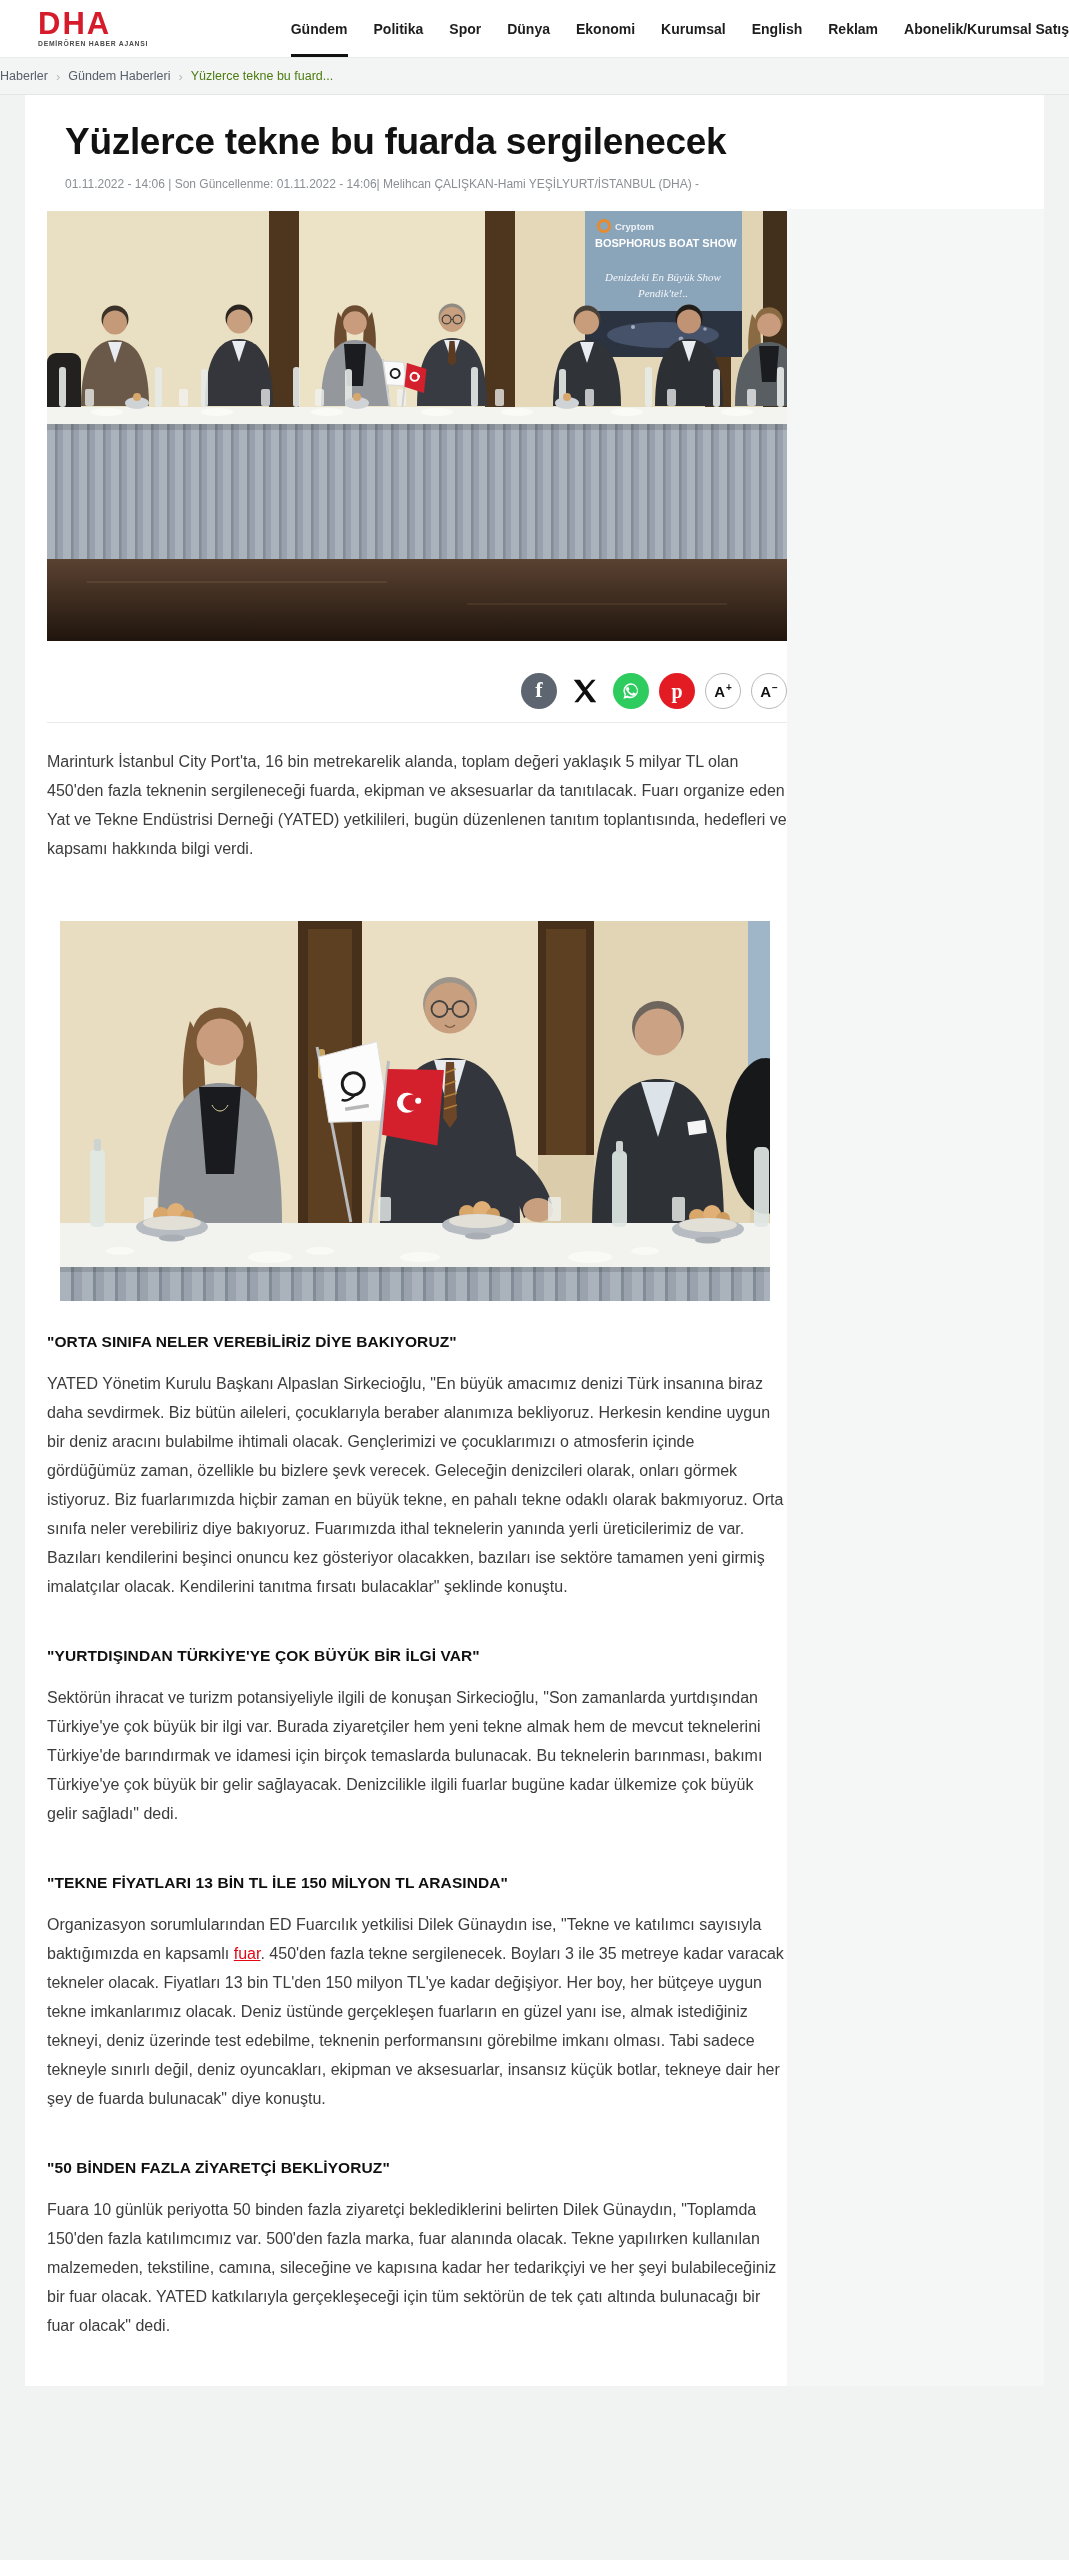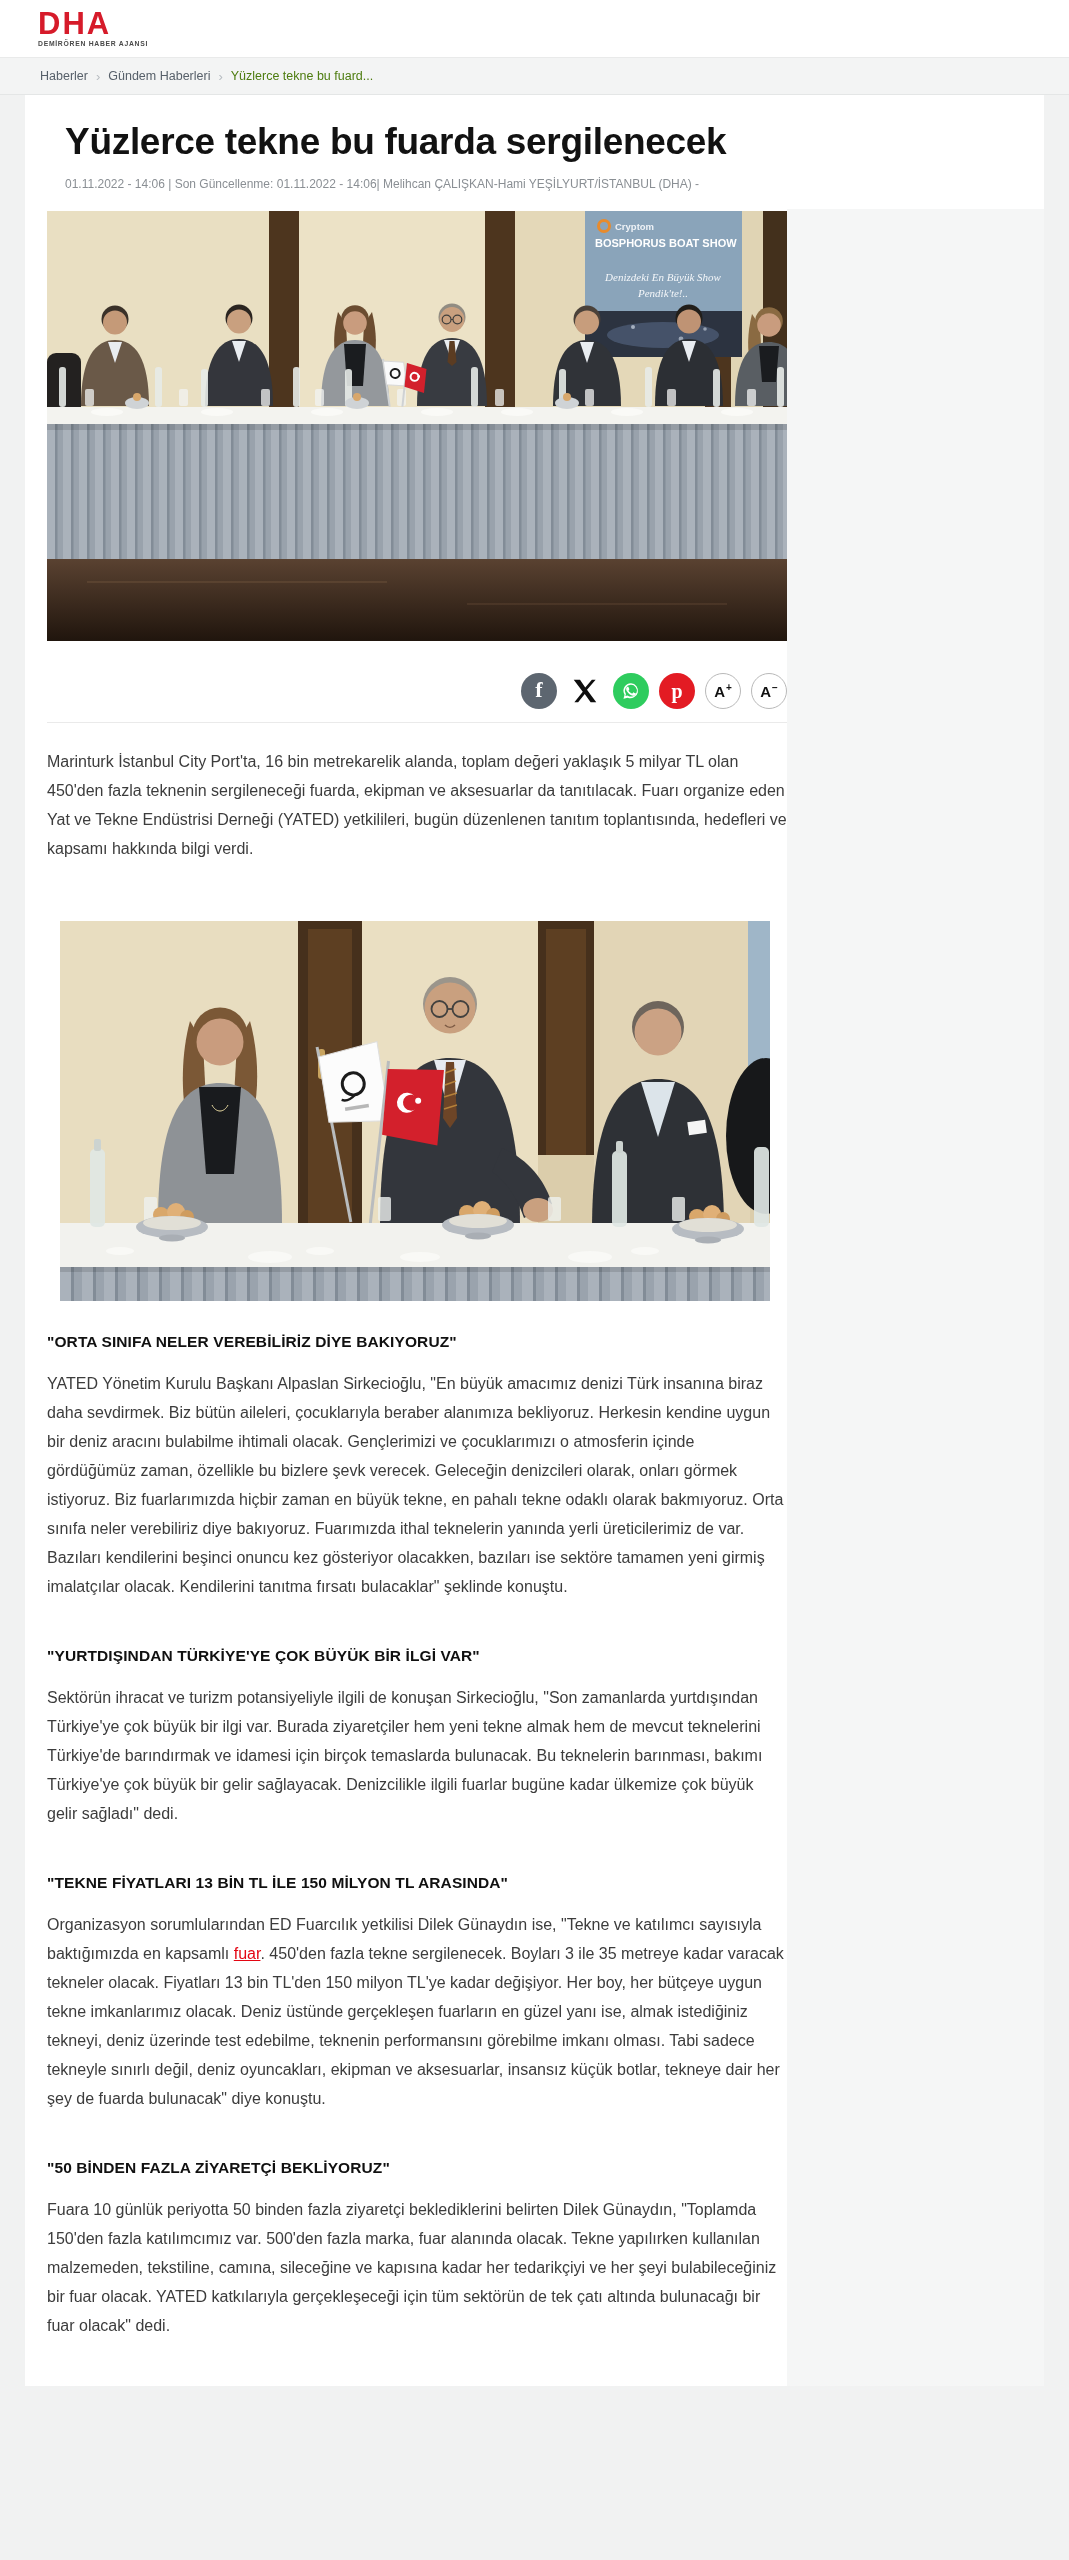--- a/index.html
+++ b/index.html
@@ -15,21 +15,21 @@
   .brand { display:flex; flex-direction:column; justify-content:center; margin-right:56px; cursor:pointer; }
   .brand-word { font-size:31px; font-weight:700; color:#d61b2a; letter-spacing:2px; line-height:0.9; }
   .brand-tag { font-size:6.8px; color:#4a4a4a; letter-spacing:0.72px; margin-top:3px; font-weight:700; white-space:nowrap; }
   .main-nav { display:flex; align-items:stretch; gap:26px; }
   .nav-item { display:flex; align-items:center; font-size:14px; font-weight:600; color:#1d1d1d;
               border-bottom:3px solid transparent; padding-top:3px; cursor:pointer; white-space:nowrap; }
   .nav-item.active { border-bottom-color:#111; }
 
   
   .crumbbar { height:38px; background:#f3f4f4; border-top:1px solid #e9eaea; border-bottom:1px solid #e4e6e6;
-              display:flex; align-items:center; padding-left:40px; font-size:12.5px; color:#57606a; gap:8px; }
+              display:flex; align-items:center; font-size:12.5px; color:#57606a; gap:8px; }
   .crumbbar .sep { color:#b7bcc1; font-size:13px; }
   .crumbbar .cur { color:#4d7c0f; }
 
   
   .card { margin:0 25px; }
   .titlebox { background:#fff; padding:26px 40px 18px 40px; }
   .titlebox h1 { margin:0; font-size:37px; font-weight:700; color:#121212; letter-spacing:-0.3px; }
   .subtitle { margin:20px 0 0; font-size:17.5px; line-height:1.5; color:#2b2b2b; }
   .meta { margin-top:14px; font-size:12px; color:#8a8f94; }
 
@@ -65,20 +65,31 @@
   .footband { height:34px; background:#f1f2f2; }
 </style>
 </head>
 <body>
 
 <header class="site-header">
   <a class="brand">
     <span class="brand-word">DHA</span>
     <span class="brand-tag">DEMİRÖREN HABER AJANSI</span>
   </a>
+  <nav class="main-nav">
+    <a class="nav-item active">Gündem</a>
+    <a class="nav-item">Politika</a>
+    <a class="nav-item">Spor</a>
+    <a class="nav-item">Dünya</a>
+    <a class="nav-item">Ekonomi</a>
+    <a class="nav-item">Kurumsal</a>
+    <a class="nav-item">English</a>
+    <a class="nav-item">Reklam</a>
+    <a class="nav-item">Abonelik/Kurumsal Satış</a>
+  </nav>
 </header>
 
 <div class="crumbbar">
   <a>Haberler</a>
   <span class="sep">›</span>
   <a>Gündem Haberleri</a>
   <span class="sep">›</span>
   <span class="cur">Yüzlerce tekne bu fuard...</span>
 </div>
 

